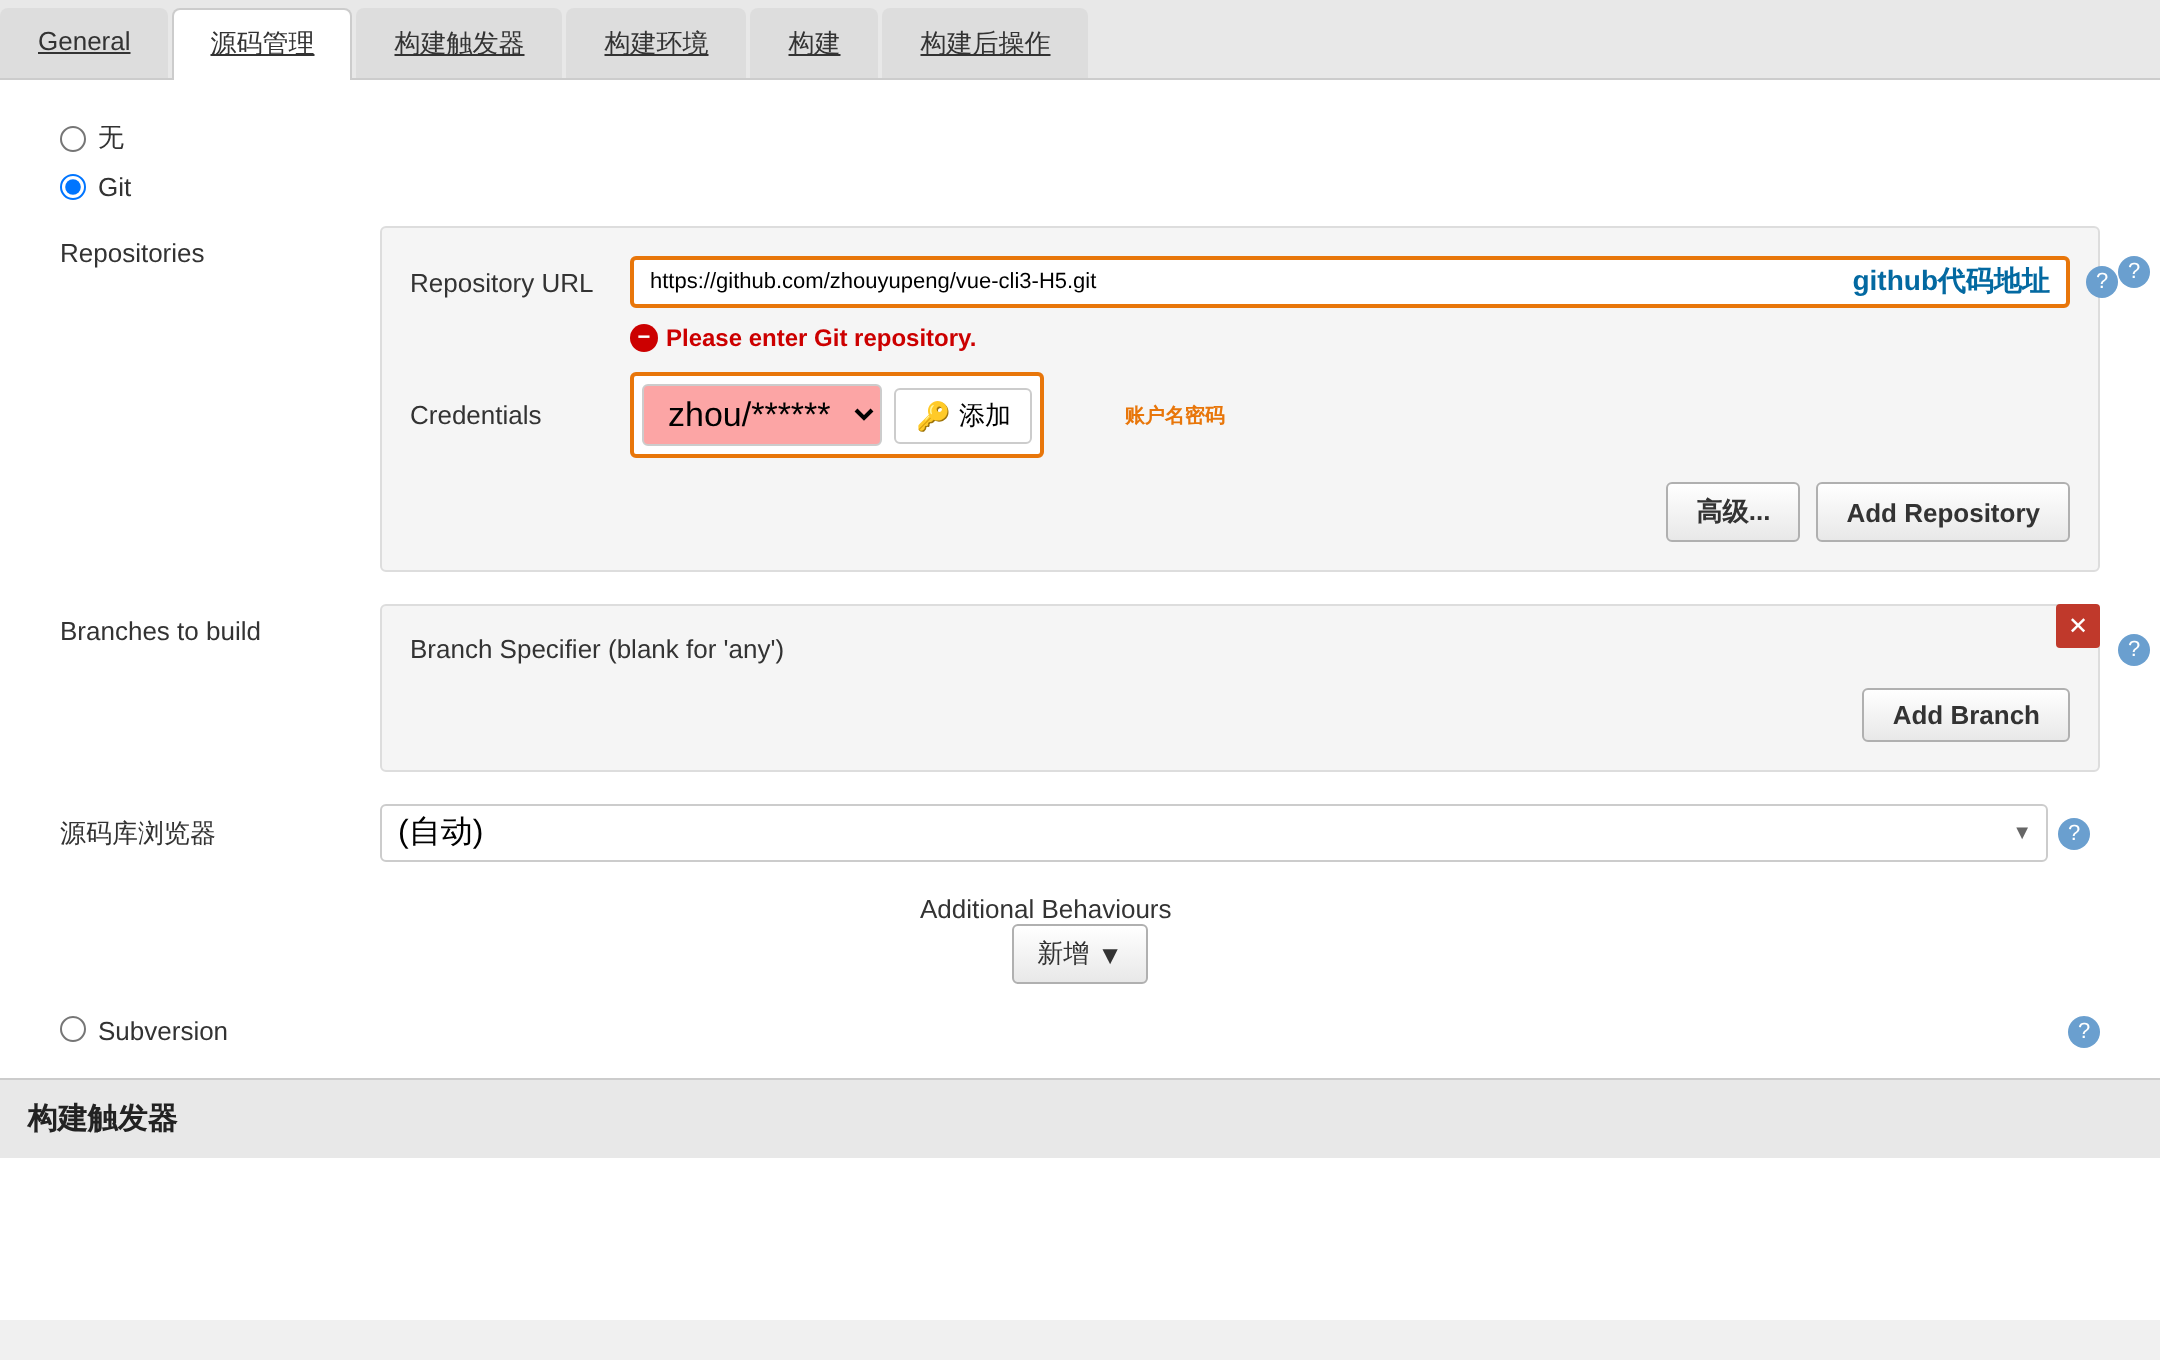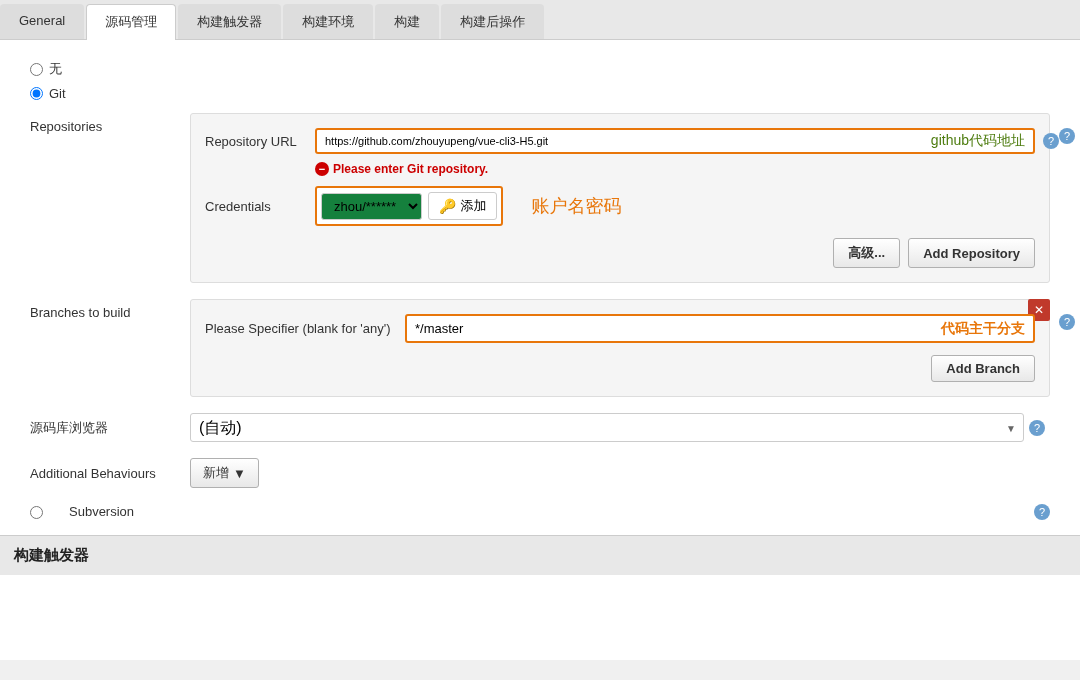--- a/index.html
+++ b/index.html
@@ -20,20 +20,21 @@
     .tab {
       padding: 8px 18px;
       cursor: pointer;
       border: 1px solid transparent;
       border-bottom: none;
       margin-right: 2px;
       background: #ddd;
       border-radius: 4px 4px 0 0;
       font-size: 13px;
       color: #333;
+      text-decoration: underline;
     }
     .tab.active {
       background: #fff;
       border-color: #ccc;
       border-bottom-color: #fff;
       margin-bottom: -1px;
       z-index: 1;
     }
 
     
@@ -103,23 +104,23 @@
       border-radius: 3px;
       outline: none;
       background: #fff;
     }
 
     .annotation-label {
       position: absolute;
       right: 10px;
       top: 50%;
       transform: translateY(-50%);
-      color: #4d7c0f;
+      color: #0369a1;
       font-size: 14px;
-      font-weight: normal;
+      font-weight: bold;
       pointer-events: none;
     }
 
     
     .error-msg {
       color: #c00;
       font-size: 12px;
       font-weight: bold;
       display: flex;
       align-items: center;
@@ -144,43 +145,43 @@
       padding: 4px;
       background: #fff;
       display: flex;
       align-items: center;
       gap: 6px;
     }
     .cred-select {
       border: 1px solid #ccc;
       border-radius: 3px;
       padding: 4px 8px;
-      font-size: 13px;
-      background: #15803d;
+      font-size: 17px;
+      background: #fca5a5;
     }
     .add-btn {
       display: flex;
       align-items: center;
       gap: 4px;
       padding: 4px 10px;
       background: #fff;
       border: 1px solid #ccc;
       border-radius: 3px;
       cursor: pointer;
       font-size: 13px;
     }
     .add-btn .key-icon {
       font-size: 14px;
     }
 
     .annotation-cred {
-      margin-left: 16px;
+      margin-left: 28px;
       color: #e8760a;
-      font-size: 18px;
-      font-weight: normal;
+      font-size: 10px;
+      font-weight: bold;
     }
 
     
     .btn-row {
       display: flex;
       justify-content: flex-end;
       gap: 8px;
       margin-top: 12px;
     }
     .btn {
@@ -300,20 +301,21 @@
       pointer-events: none;
       font-size: 10px;
       color: #666;
     }
 
     
     .additional-row {
       display: flex;
       align-items: center;
       margin-bottom: 16px;
+      flex-direction: column;
     }
     .additional-label {
       width: 160px;
       min-width: 160px;
       font-size: 13px;
       color: #333;
     }
     .new-btn {
       padding: 5px 12px;
       font-size: 13px;
@@ -323,24 +325,23 @@
       cursor: pointer;
       color: #333;
       display: flex;
       align-items: center;
       gap: 4px;
     }
 
     
     .subversion-row {
       display: flex;
-      align-items: flex-end;
+      align-items: flex-start;
       margin-bottom: 16px;
       position: relative;
-      gap: 20px;
     }
 
     
     .section-header {
       background: #e8e8e8;
       padding: 10px 14px;
       font-size: 15px;
       font-weight: bold;
       border-top: 1px solid #ccc;
       margin: 0 -30px;
@@ -419,25 +420,21 @@
     </div>
   </div>
 
   <div class="section-row">
     <div class="section-label">Branches to build</div>
     <div class="section-content section-content-relative">
 
       <button class="x-btn">✕</button>
 
       <div class="field-row">
-        <div class="field-label" style="width:200px;min-width:200px;">Please Specifier (blank for 'any')</div>
-        <div class="branch-input-wrap">
-          <input type="text" class="branch-input" value="*/master" style="">
-          <span class="annotation-branch">代码主干分支</span>
-        </div>
+        <div class="field-label" style="width:200px;min-width:200px;">Branch Specifier (blank for 'any')</div>
       </div>
 
       <div class="btn-row">
         <button class="btn">Add Branch</button>
       </div>
 
       <div class="help-icon-right">?</div>
     </div>
   </div>
 

